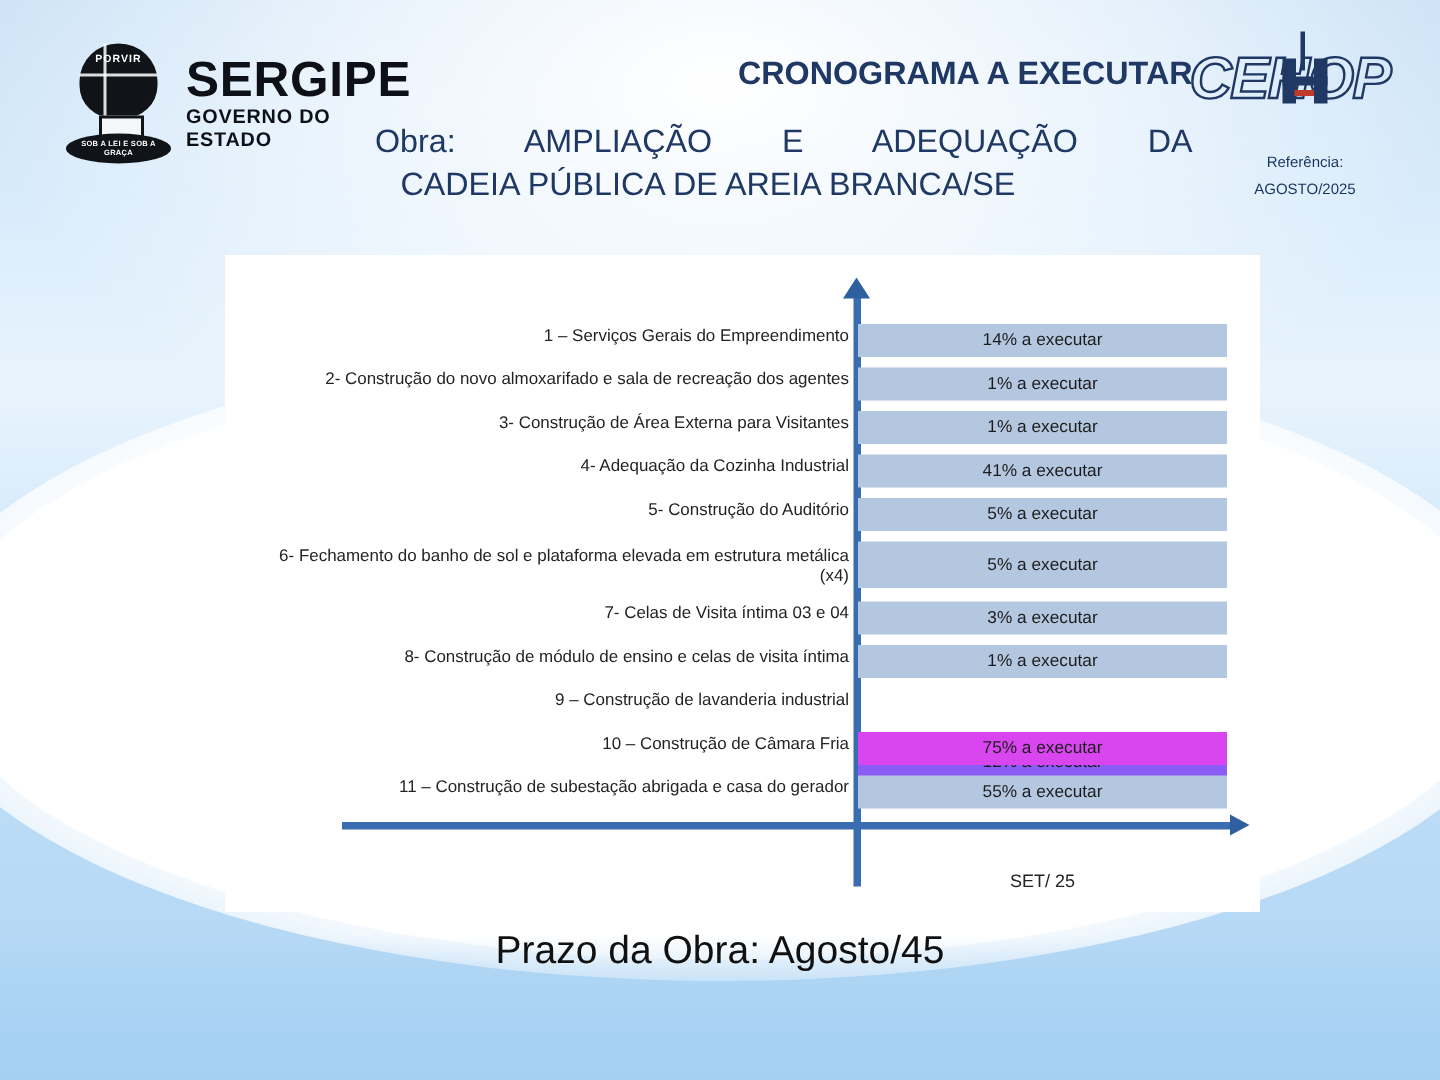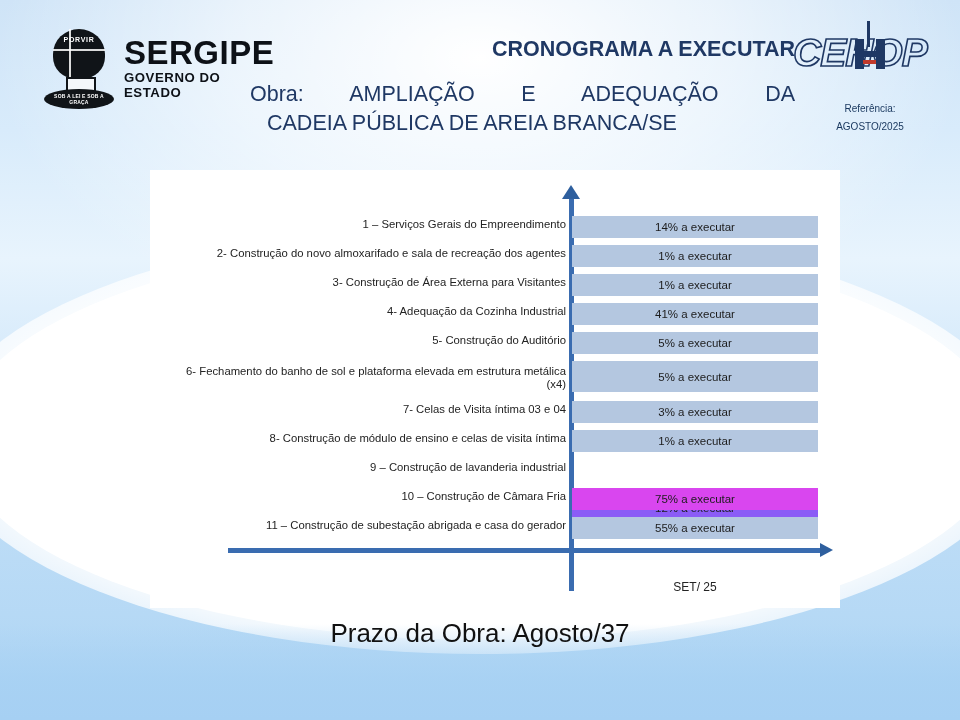--- a/index.html
+++ b/index.html
@@ -511,15 +511,15 @@
             <div class="row-bar" style="background: rgb(180, 199, 224);">
               <span>55% a executar</span>
             </div>
           </div>
         </div>
 
       <div class="x-tick-label">SET/ 25</div>
     </div>
   </div>
 
-  <div class="prazo">Prazo da Obra: Agosto/37</div>
+  <div class="prazo">Prazo da Obra: Agosto/45</div>
 
 </div>
 
 </body></html>

